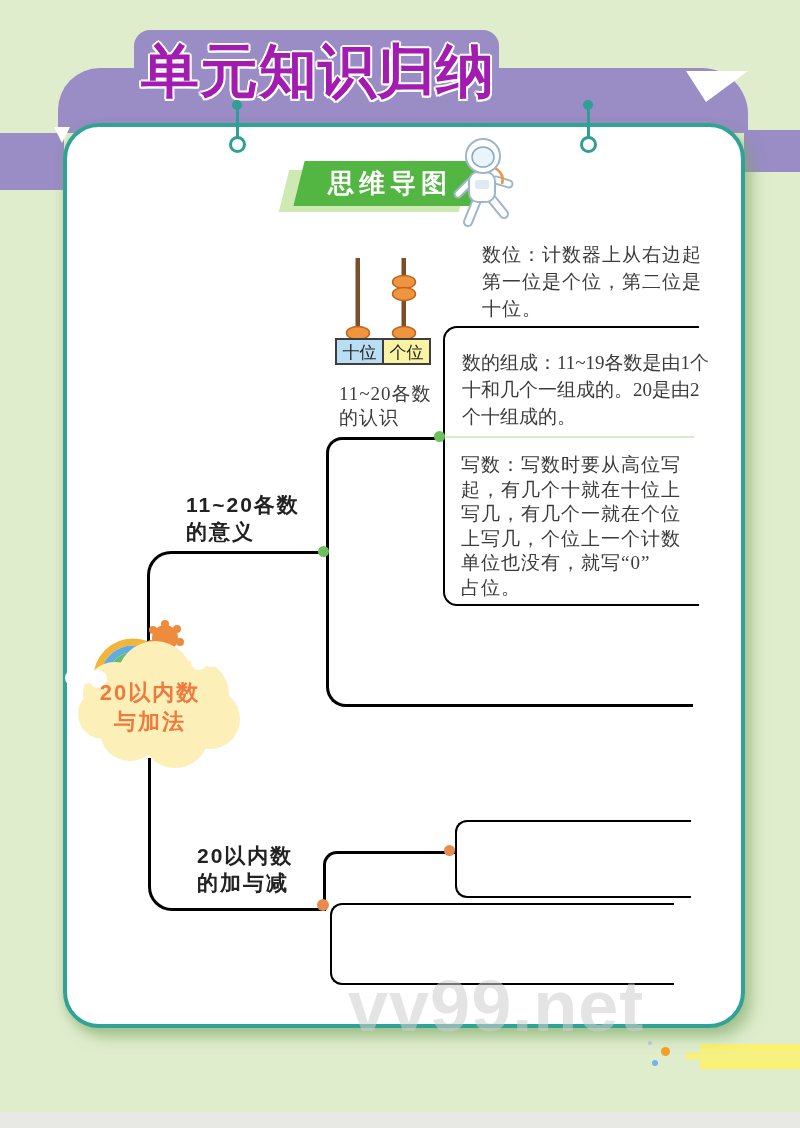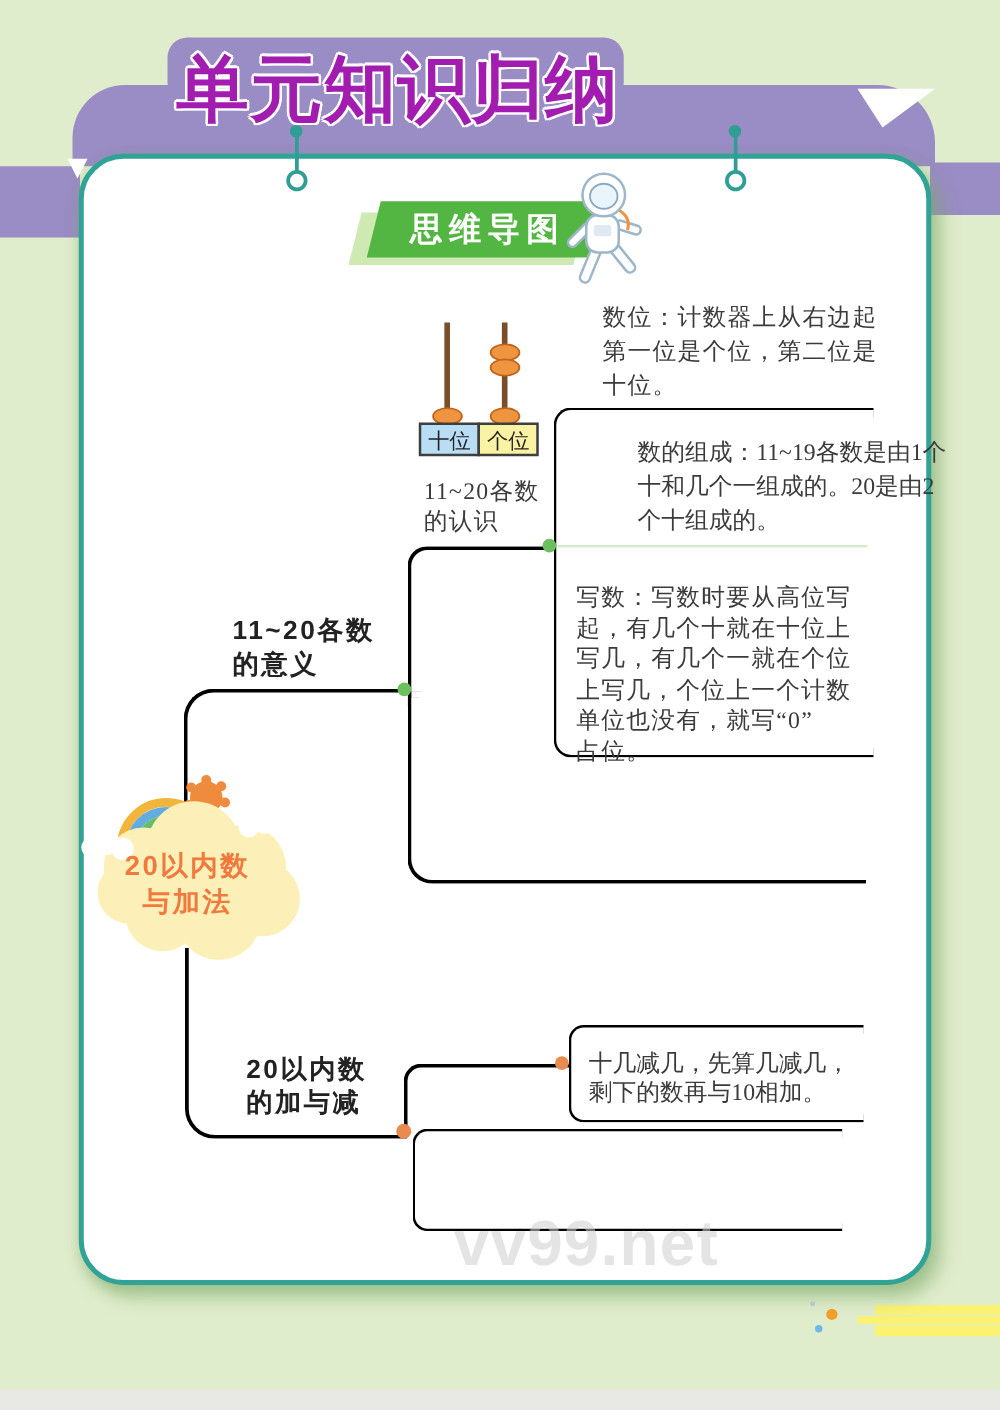--- a/index.html
+++ b/index.html
@@ -40,36 +40,36 @@
   .o2{left:323px;top:851px;width:130px;height:52px;border-left:3px solid;border-top:3px solid;border-top-left-radius:14px;}
   .obox1{left:455px;top:820px;width:234px;height:74px;border-left:2.5px solid;border-top:2.5px solid;border-bottom:2.5px solid;border-radius:12px 0 0 12px;}
   .obox2{left:330px;top:903px;width:342px;height:78px;border-left:2.5px solid;border-top:2.5px solid;border-bottom:2.5px solid;border-radius:12px 0 0 12px;}
   .dot{border-radius:50%;z-index:6;}
   .gdot{background:#6cc05e;}
   .odot{background:#e98a4f;}
   
   .note{white-space:pre-line;color:#3b3b3b;font-family:"Liberation Serif","DejaVu Serif",serif;font-size:19px;letter-spacing:1px;z-index:7;}
   .lbl{white-space:pre-line;color:#222;font-weight:bold;font-size:21px;letter-spacing:2px;line-height:27px;z-index:7;}
   .t-shuwei{left:462px;top:241px;line-height:27px;margin-left:20px;}
-  .t-zucheng{left:462px;top:349px;line-height:27px;letter-spacing:0;margin-left:48px;}
-  .t-xieshu{left:461px;top:453px;line-height:24.5px;margin-top:14px;}
+  .t-zucheng{left:462px;top:349px;line-height:27px;letter-spacing:0;}
+  .t-xieshu{left:461px;top:453px;line-height:24.5px;}
   .t-bijiao{left:339px;top:642px;line-height:28px;letter-spacing:0;}
   .t-renshi{left:339px;top:382px;line-height:24px;}
   .t-bujinwei{left:337px;top:763px;line-height:27px;}
   .t-jiaji{left:471px;top:757px;line-height:24px;letter-spacing:0;}
   .t-jianji{left:471px;top:840px;line-height:23px;letter-spacing:0;}
   .t-jinwei{left:345px;top:915px;line-height:28px;letter-spacing:0;}
   .lbl-yiyi{left:186px;top:491px;}
   .lbl-jiajian{left:197px;top:842px;}
   .cloud-label{left:84px;top:678px;width:132px;text-align:center;white-space:pre-line;color:#f0793d;font-weight:bold;font-size:22px;line-height:29px;letter-spacing:2px;z-index:8;}
   .cloud-svg{left:60px;top:616px;z-index:7;}
   .abacus-svg{left:330px;top:252px;z-index:6;}
   .astro-svg{left:447px;top:136px;z-index:6;}
   
-  .watermark{left:363px;top:965px;font-size:51px;font-weight:800;color:#cfcfcf;opacity:.55;letter-spacing:1px;z-index:40;}
+  .watermark{left:348px;top:965px;font-size:72px;font-weight:800;color:#cfcfcf;opacity:.55;letter-spacing:1px;z-index:40;}
   .trail{background:#fbf272;z-index:2;}
   .trail1{left:700px;top:1044px;width:100px;height:8px;}
   .trail2{left:686px;top:1053px;width:114px;height:6px;}
   .trail3{left:700px;top:1060px;width:100px;height:9px;}
   .dot-orange{left:661px;top:1047px;width:9px;height:9px;background:#f0a028;}
   .dot-blue{left:652px;top:1060px;width:6px;height:6px;background:#6cb8e8;}
   .dot-gray{left:648px;top:1041px;width:4px;height:4px;background:#b9c4cc;}
   .footer-strip{left:0;top:1112px;width:800px;height:16px;background:#e8e8e5;z-index:1;}
 </style>
 </head>
@@ -195,22 +195,20 @@
 个十组成的。</div>
   <div class="abs note t-xieshu">写数：写数时要从高位写
 起，有几个十就在十位上
 写几，有几个一就在个位
 上写几，个位上一个计数
 单位也没有，就写“0”
 占位。</div>
 
   <div class="abs lbl lbl-jiajian">20以内数
 的加与减</div>
-  <div class="abs note t-jianji">十几减几，先算几减几，
-剩下的数再与10相加。</div>
 
   <div class="abs watermark">vv99.net</div>
   <div class="abs trail trail1"></div>
   <div class="abs trail trail2"></div>
   <div class="abs trail trail3"></div>
   <div class="abs dot dot-orange"></div>
   <div class="abs dot dot-blue"></div>
   <div class="abs dot dot-gray"></div>
   <div class="abs footer-strip"></div>
 

